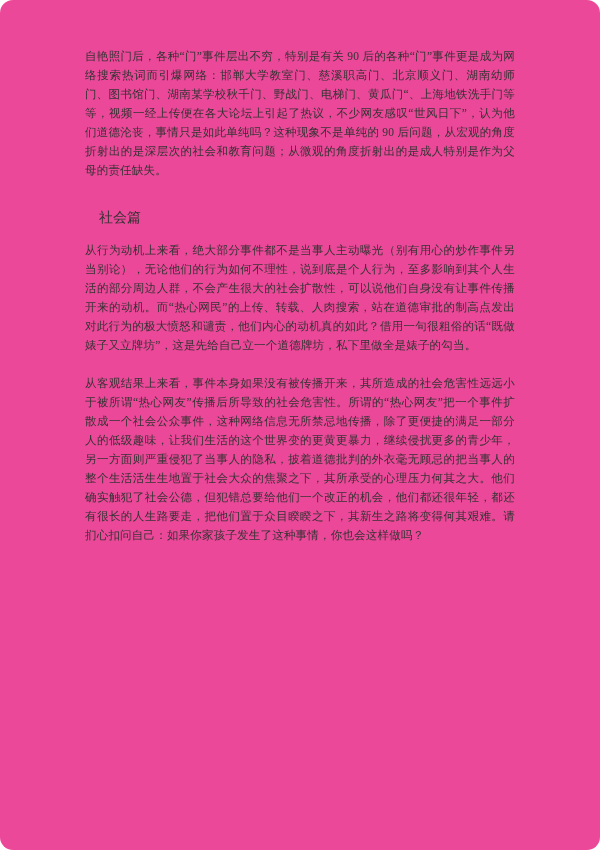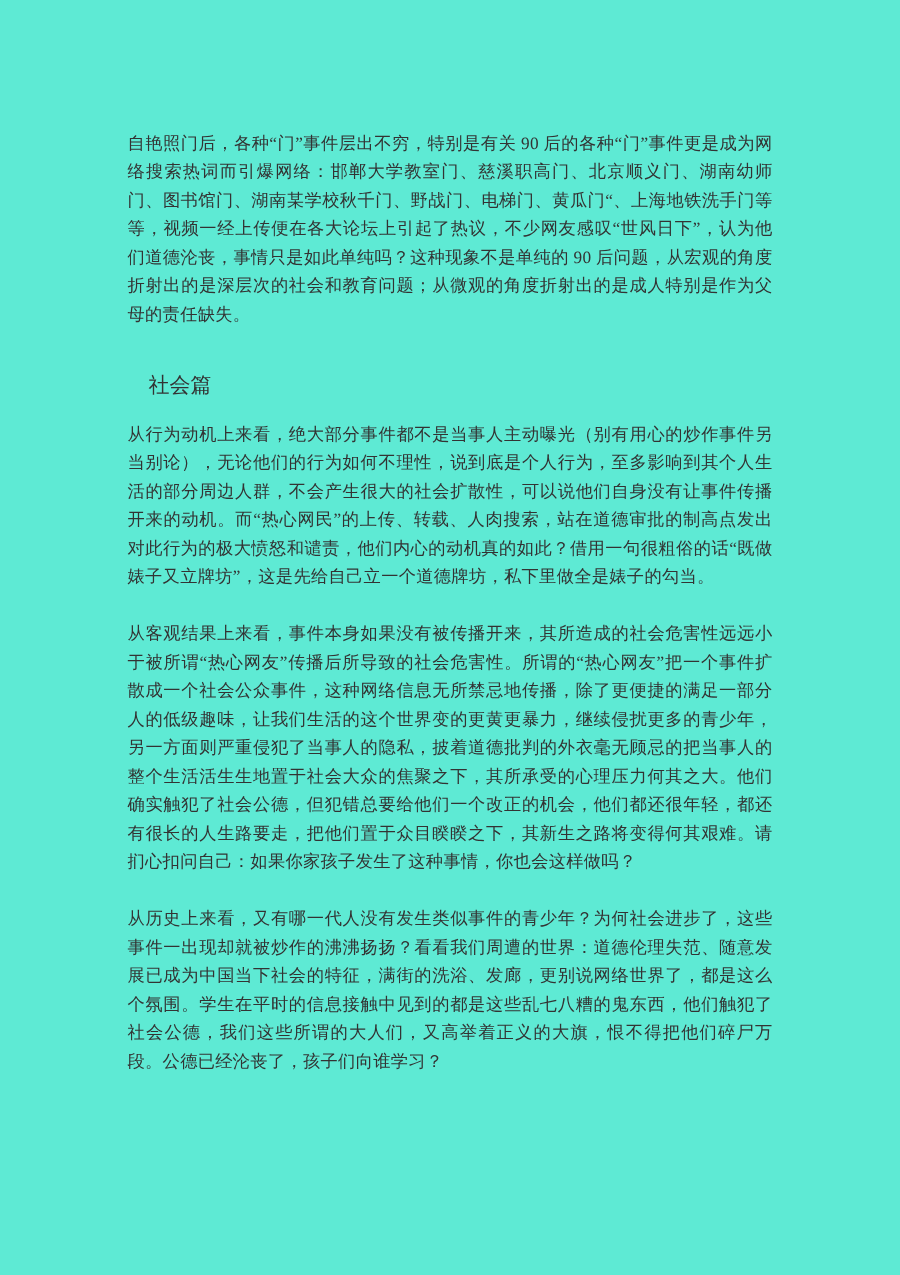--- a/index.html
+++ b/index.html
@@ -10,23 +10,24 @@
   body {
     width: 600px;
     height: 850px;
     overflow: hidden;
     font-family: "Liberation Serif", "DejaVu Serif", serif;
   }
   .page {
     box-sizing: border-box;
     width: 600px;
     height: 850px;
-    padding: 87px 85px 0 85px;
-    background: #5eead4;
+    padding: 47px 85px 0 85px;
+    background: #ec4899;
     color: #333333;
+    border-radius: 13px;
   }
   .doc-paragraph {
     margin: 0 0 19px 0;
     font-size: 11.5px;
     line-height: 19px;
     text-align: justify;
     text-justify: inter-ideograph;
     letter-spacing: 0.2px;
     color: #333333;
     word-break: break-all;
@@ -46,15 +47,14 @@
 <div class="page">
   <p class="doc-paragraph">自艳照门后，各种“门”事件层出不穷，特别是有关 90 后的各种“门”事件更是成为网络搜索热词而引爆网络：邯郸大学教室门、慈溪职高门、北京顺义门、湖南幼师门、图书馆门、湖南某学校秋千门、野战门、电梯门、黄瓜门“、上海地铁洗手门等等，视频一经上传便在各大论坛上引起了热议，不少网友感叹“世风日下”，认为他们道德沦丧，事情只是如此单纯吗？这种现象不是单纯的 90 后问题，从宏观的角度折射出的是深层次的社会和教育问题；从微观的角度折射出的是成人特别是作为父母的责任缺失。</p>
 
   <h2 class="doc-heading">社会篇</h2>
 
 
   <p class="doc-paragraph">从行为动机上来看，绝大部分事件都不是当事人主动曝光（别有用心的炒作事件另当别论），无论他们的行为如何不理性，说到底是个人行为，至多影响到其个人生活的部分周边人群，不会产生很大的社会扩散性，可以说他们自身没有让事件传播开来的动机。而“热心网民”的上传、转载、人肉搜索，站在道德审批的制高点发出对此行为的极大愤怒和谴责，他们内心的动机真的如此？借用一句很粗俗的话“既做婊子又立牌坊”，这是先给自己立一个道德牌坊，私下里做全是婊子的勾当。</p>
 
   <p class="doc-paragraph">从客观结果上来看，事件本身如果没有被传播开来，其所造成的社会危害性远远小于被所谓“热心网友”传播后所导致的社会危害性。所谓的“热心网友”把一个事件扩散成一个社会公众事件，这种网络信息无所禁忌地传播，除了更便捷的满足一部分人的低级趣味，让我们生活的这个世界变的更黄更暴力，继续侵扰更多的青少年，另一方面则严重侵犯了当事人的隐私，披着道德批判的外衣毫无顾忌的把当事人的整个生活活生生地置于社会大众的焦聚之下，其所承受的心理压力何其之大。他们确实触犯了社会公德，但犯错总要给他们一个改正的机会，他们都还很年轻，都还有很长的人生路要走，把他们置于众目睽睽之下，其新生之路将变得何其艰难。请扪心扣问自己：如果你家孩子发生了这种事情，你也会这样做吗？</p>
 
-  <p class="doc-paragraph">从历史上来看，又有哪一代人没有发生类似事件的青少年？为何社会进步了，这些事件一出现却就被炒作的沸沸扬扬？看看我们周遭的世界：道德伦理失范、随意发展已成为中国当下社会的特征，满街的洗浴、发廊，更别说网络世界了，都是这么个氛围。学生在平时的信息接触中见到的都是这些乱七八糟的鬼东西，他们触犯了社会公德，我们这些所谓的大人们，又高举着正义的大旗，恨不得把他们碎尸万段。公德已经沦丧了，孩子们向谁学习？</p>
 
 </div>
 
 </body></html>

